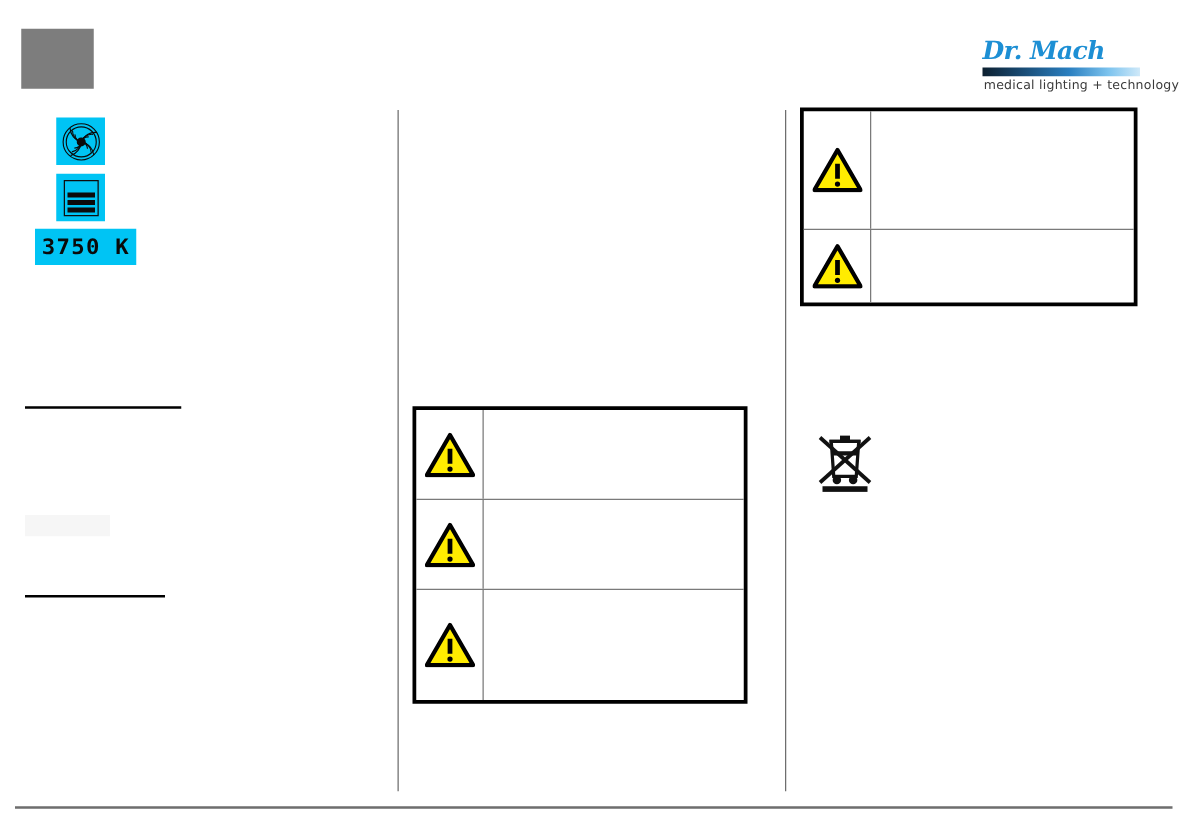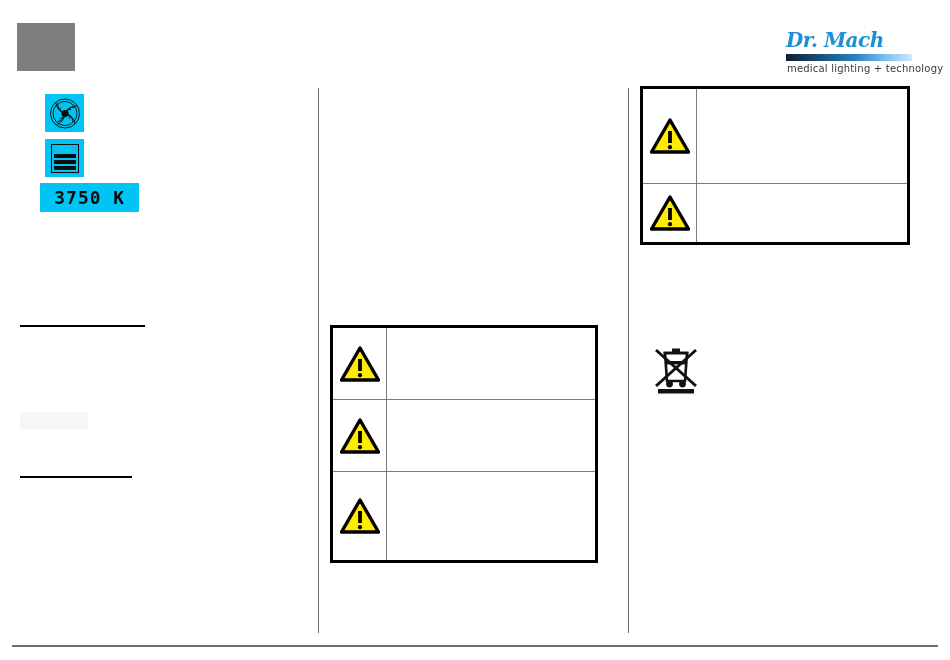--- a/index.html
+++ b/index.html
@@ -130,27 +130,26 @@
   }
   .level-bar {
     width: 22px;
     height: 4px;
     background: #0b0b0b;
   }
   .kelvin-display {
     position: absolute;
     left: 28px;
     top: 183px;
-    width: 99px;
+    width: 81px;
     height: 29px;
     background: #00c4f4;
     display: flex;
     align-items: center;
     justify-content: center;
-    margin-left: 12px;
   }
   .kelvin-text {
     font-family: "DejaVu Sans Mono", monospace;
     font-weight: bold;
     font-size: 17px;
     letter-spacing: 1px;
     color: #0a0a0a;
     transform: scaleX(1.05);
     white-space: nowrap;
   }

